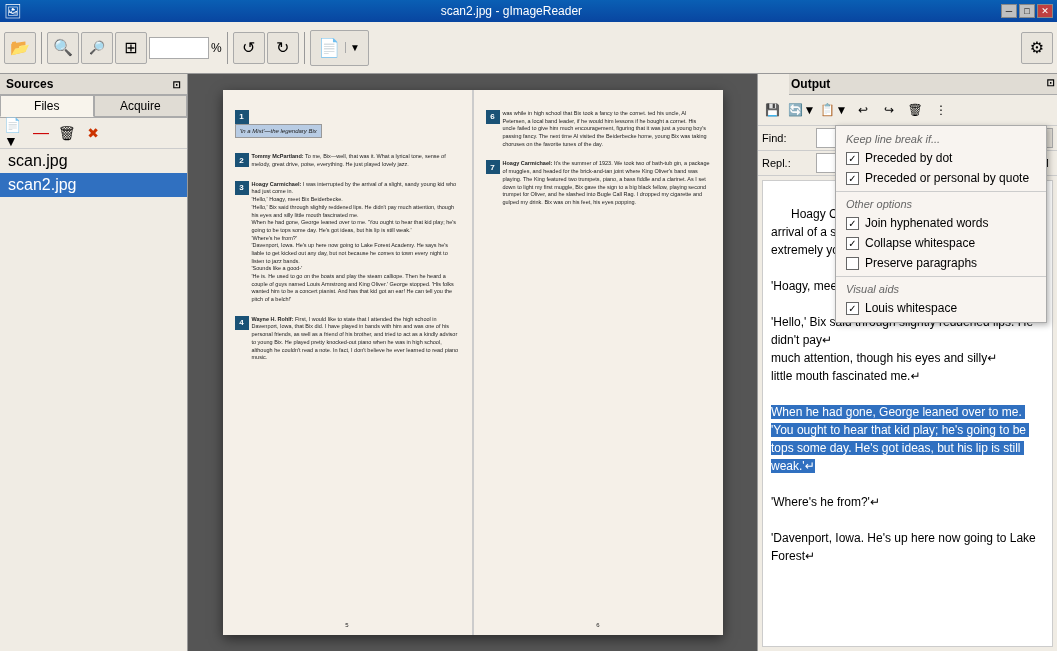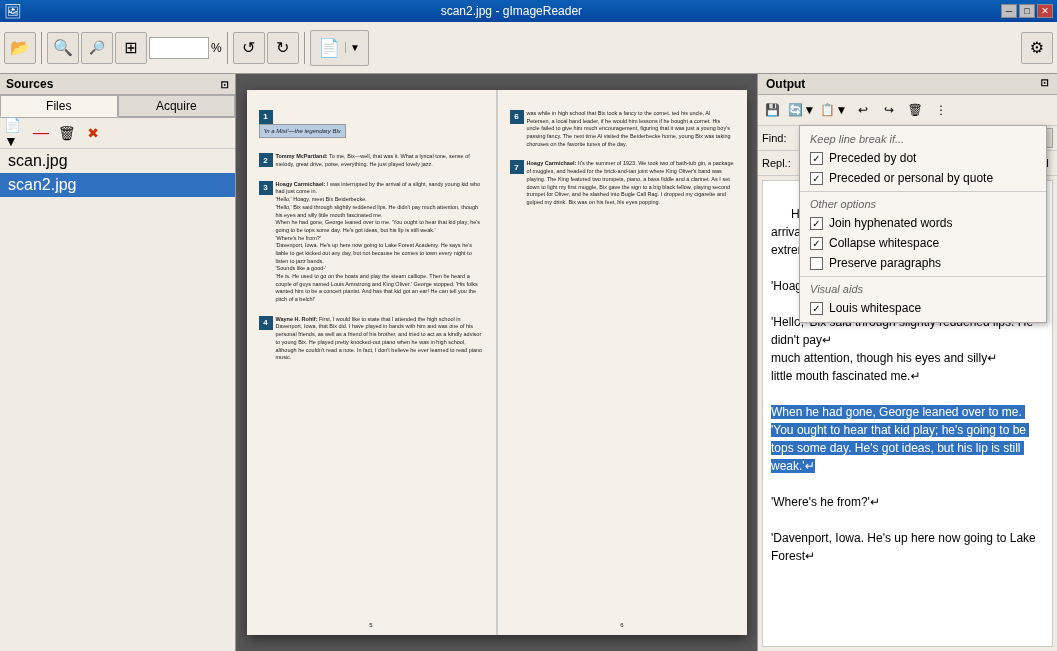--- a/index.html
+++ b/index.html
@@ -51,21 +51,21 @@
     .recognize-btn .sub-text { font-size: 10px; color: #555; }
 
     
     .main-layout {
       display: flex;
       height: calc(651px - 22px - 52px);
     }
 
     
     .sources-panel {
-      width: 236px;
+      width: 188px;
       background: #f0ece4;
       border-right: 1px solid #999;
       display: flex;
       flex-direction: column;
     }
     .panel-header {
       background: #e0dcd4;
       border-bottom: 1px solid #aaa;
       padding: 3px 6px;
       font-weight: bold;
@@ -125,42 +125,42 @@
     .output-panel {
       width: 300px;
       background: #f0ece4;
       border-left: 1px solid #999;
       display: flex;
       flex-direction: column;
     }
     .output-header {
       background: #e0dcd4;
       border-bottom: 1px solid #aaa;
-      padding: 3px 8px;
+      padding: 3px 2px;
       font-weight: bold;
       font-size: 12px;
-      display: flex; align-items: flex-start; justify-content: space-between;
+      display: flex; align-items: flex-start; justify-content: space-between; margin-left: 31px;
     }
     .output-toolbar {
       display: flex; align-items: center; padding: 3px; gap: 2px;
       border-bottom: 1px solid #ccc; flex-wrap: wrap;
     }
     .out-btn { width: 24px; height: 24px; display: flex; align-items: center; justify-content: center; cursor: pointer; border: 1px solid transparent; border-radius: 2px; font-size: 12px; }
     .out-btn.with-arrow { width: 30px; }
 
     
     .dropdown-menu {
       position: absolute;
       top: 125px;
       right: 10px;
       background: #f8f4f0;
       border: 1px solid #aaa;
       box-shadow: 2px 2px 6px rgba(0,0,0,0.3);
       z-index: 100;
-      width: 248px;
+      width: 212px;
       padding: 4px 0;
     }
     .menu-section-label {
       padding: 3px 10px;
       color: #666;
       font-size: 11px;
       font-style: italic;
     }
     .menu-item {
       display: flex; align-items: center; padding: 3px 10px; gap: 6px;

